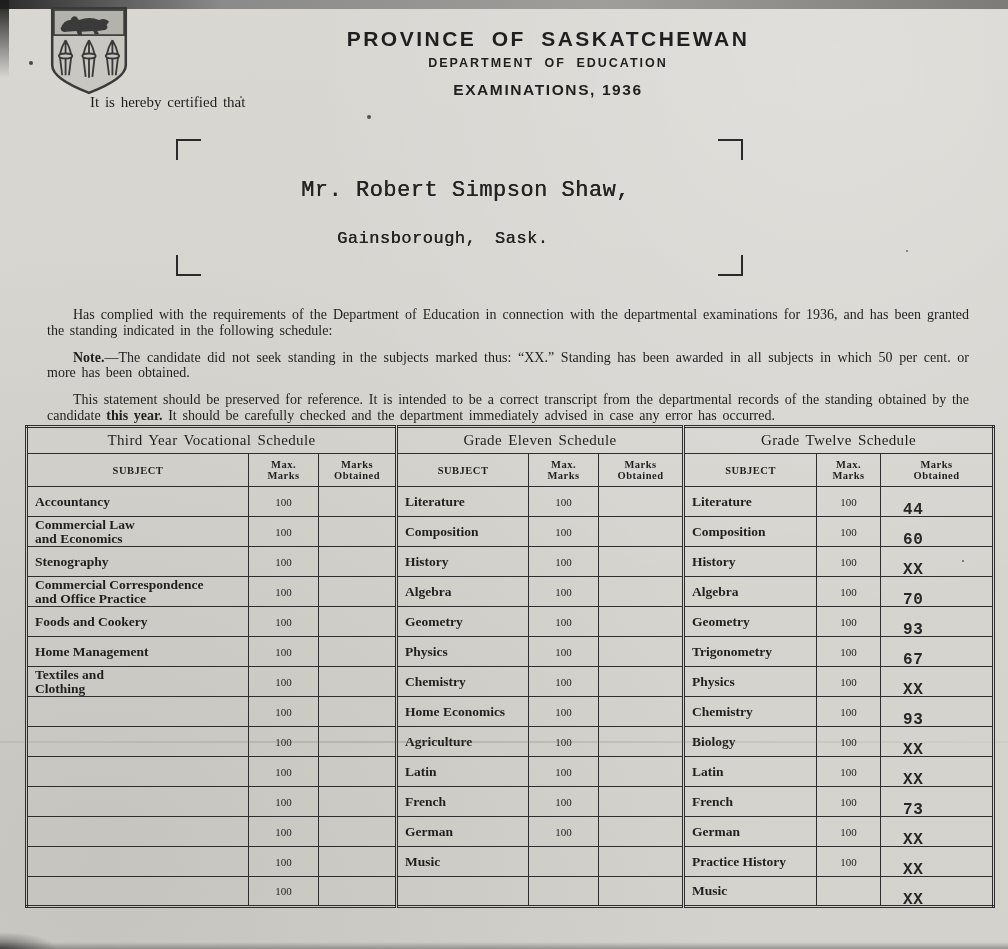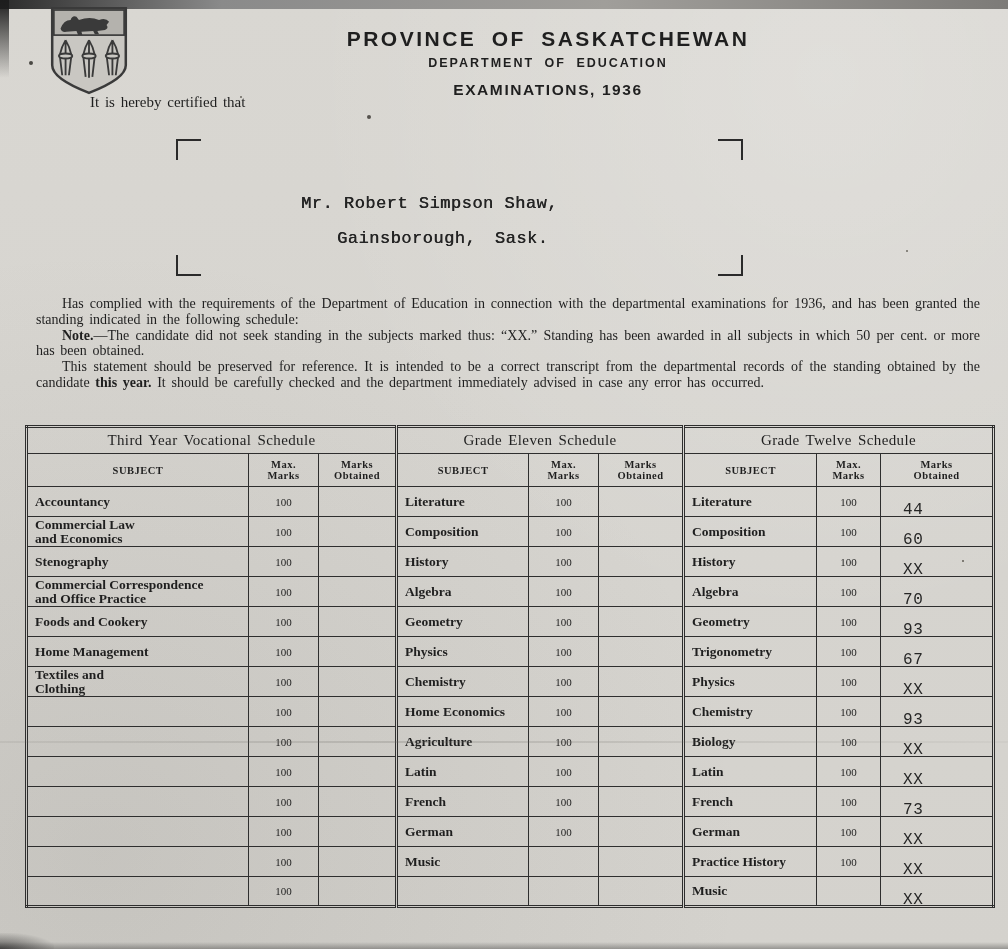--- a/index.html
+++ b/index.html
@@ -37,42 +37,42 @@
   .certify { position:absolute; left:90px; top:94px; font-size:15px; word-spacing:2px; }
 
   .bracket { position:absolute; width:25px; height:21px; }
   .b-tl { left:176px; top:139px; border-left:2px solid #2a2a2a; border-top:2px solid #2a2a2a; }
   .b-tr { left:718px; top:139px; border-right:2px solid #2a2a2a; border-top:2px solid #2a2a2a; }
   .b-bl { left:176px; top:255px; border-left:2px solid #2a2a2a; border-bottom:2px solid #2a2a2a; }
   .b-br { left:718px; top:255px; border-right:2px solid #2a2a2a; border-bottom:2px solid #2a2a2a; }
 
   .typewriter { font-family:"Liberation Mono", monospace; color:#242424;
     text-shadow:0.4px 0 0 currentColor; }
-  .name-line { position:absolute; left:301px; top:194px; font-size:17px; letter-spacing:0.5px; }
+  .name-line { position:absolute; left:301px; top:178px; font-size:22px; letter-spacing:0.5px; }
   .addr-line { position:absolute; left:337px; top:229px; font-size:17px; letter-spacing:0.5px; word-spacing:8px; }
 
   .body-text { position:absolute; left:36px; right:28px; top:296px;
     font-size:14px; line-height:15.8px; text-align:justify; word-spacing:2.2px; }
-  .body-text p { margin:0; text-indent:26px; }
+  .body-text p { margin:11px; text-indent:26px; }
 
   table.doc { position:absolute; left:25px; top:425px; width:967px;
     border-collapse:collapse; table-layout:fixed;
     border:3px double #2e2e2e; }
   table.doc th, table.doc td { border:1px solid #2e2e2e; overflow:hidden; }
   .title-row th { border-bottom:3px double #2e2e2e; height:27px;
     font-weight:normal; font-size:15px; letter-spacing:0.4px; word-spacing:2px;margin-top:40px; }
   .hdr-row th { border-bottom:2px solid #2e2e2e; height:33px;
     font-size:10.5px; line-height:11px; font-weight:bold; letter-spacing:0.5px; }
   td { height:30px; }
   td.sub { text-align:left; padding:1px 3px 1px 7px; font-weight:bold;
     font-size:13.5px; line-height:13.5px; white-space:pre-line;margin-top:44px; }
   td.max { text-align:center; font-weight:normal; font-size:11px; }
   td.obt { text-align:left; padding-left:22px; }
   .psep { border-left:3px double #2e2e2e !important; }
-  .typed { font-family:"Liberation Mono", monospace; font-weight:normal; font-size:16px;
+  .typed { font-family:"Liberation Mono", monospace; font-weight:bold; font-size:16px;
     color:#262626; position:relative; top:8px; letter-spacing:0.5px; display:inline-block; }
 </style>
 </head>
 <body>
 
 <div class="topbar"></div>
 <div class="left-shadow"></div>
 <div class="specks"></div>
 
 <svg class="crest" viewBox="0 0 100 110">

